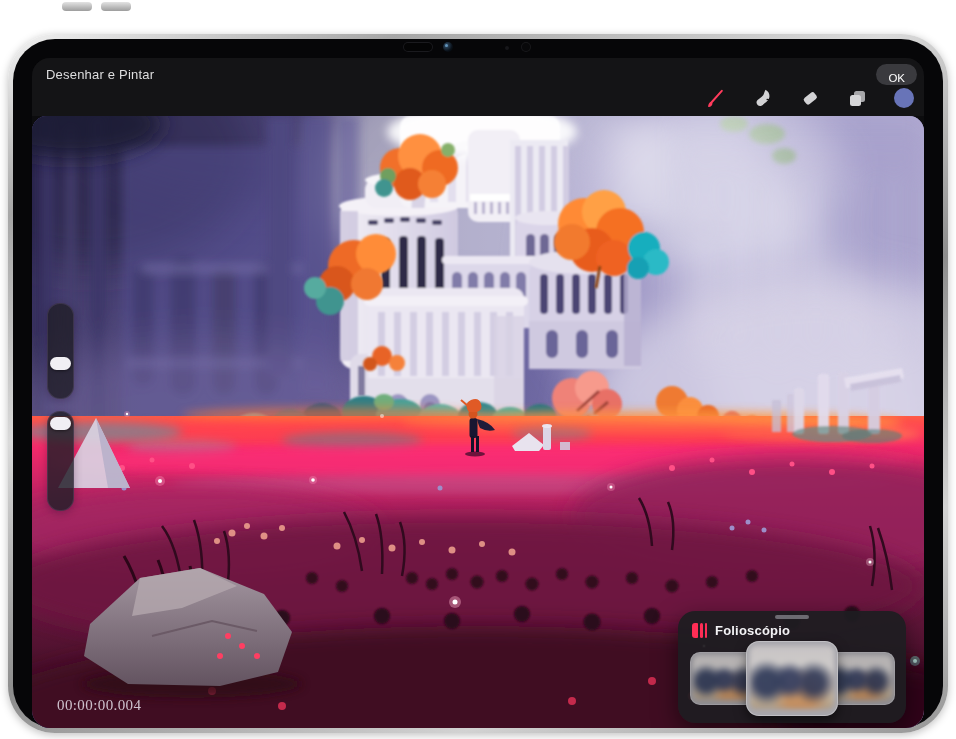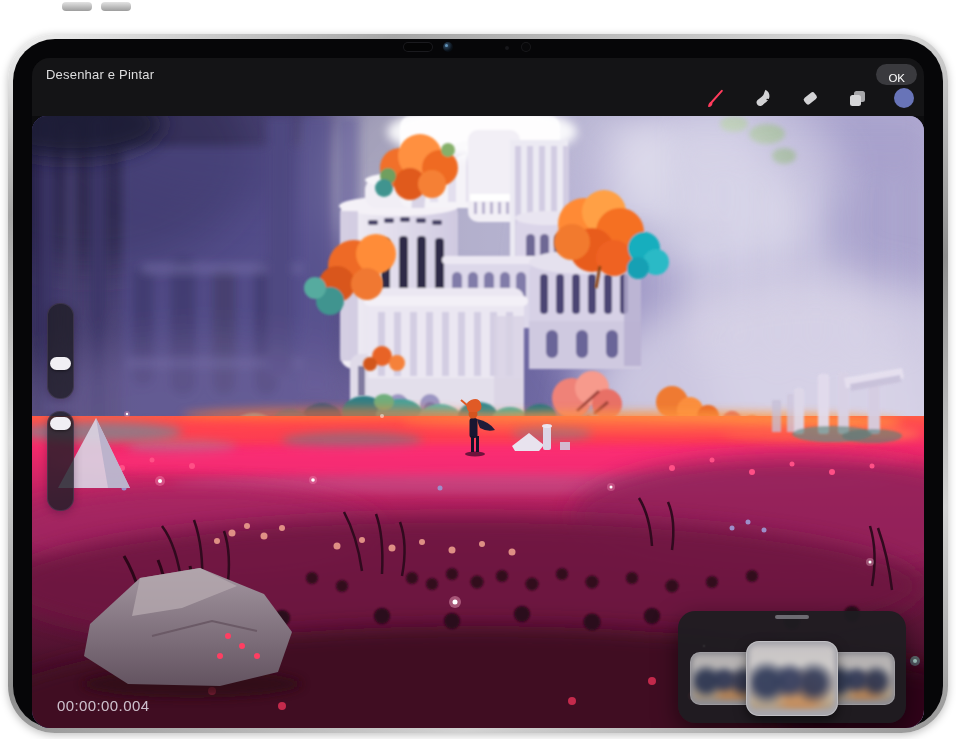--- a/index.html
+++ b/index.html
@@ -42,21 +42,21 @@
   .canvas > svg{position:absolute;left:0;top:0;width:100%;height:100%;display:block;}
 
   .slider{position:absolute;left:15px;width:27px;border-radius:13px;background:rgba(33,31,40,.82);
     box-shadow:inset 0 0 0 1px rgba(155,135,180,.18),0 2px 8px rgba(30,8,35,.3);}
   .slider-size{top:187px;height:96px;}
   .slider-opacity{top:295px;height:100px;}
   .handle{position:absolute;left:3px;width:21px;height:13px;border-radius:7px;background:#f1eff4;box-shadow:0 1px 3px rgba(0,0,0,.45);}
   .slider-size .handle{top:54px;}
   .slider-opacity .handle{top:6px;}
 
-  .timestamp{position:absolute;left:25px;bottom:14px;font-size:15px;color:rgba(236,230,240,.82);letter-spacing:.4px;}
+  .timestamp{position:absolute;left:25px;bottom:14px;font-size:15px;color:rgba(236,230,240,.82);letter-spacing:.4px;font-family:Liberation Serif, serif;}
 
   
   .flipbook{position:absolute;right:18px;bottom:5px;width:228px;height:112px;border-radius:17px;
     background:rgba(30,29,33,.94);box-shadow:0 8px 24px rgba(0,0,0,.5);}
   .fb-grab{width:34px;height:4px;border-radius:2px;background:#7a7980;opacity:.85;margin:4px auto 0;cursor:grab;}
   .fb-head{display:flex;align-items:center;gap:8px;padding-left:14px;margin-top:2px;height:18px;}
   .fb-icon{display:flex;align-items:center;gap:2px;height:15px;}
   .fb-icon i{display:block;background:var(--flip);height:15px;border-radius:1.5px;}
   .fb-icon i:nth-child(1){width:6px;border-radius:3px 1px 1px 3px;}
   .fb-icon i:nth-child(2){width:2.5px;}
@@ -544,20 +544,28 @@
             <div class="handle"></div>
           </div>
           <div class="slider slider-opacity">
             <div class="handle"></div>
           </div>
 
           <div class="timestamp">00:00:00.004</div>
 
           <div class="flipbook">
             <div class="fb-grab"></div>
+            <div class="fb-head">
+              <span class="fb-icon">
+                  <i></i>
+                  <i></i>
+                  <i></i>
+                </span>
+              <span class="fb-title">Folioscópio</span>
+            </div>
             <div class="fb-frames">
               <div class="frame f1">
                   <div class="frame-art"></div>
                 </div>
               <div class="frame f2">
                   <div class="frame-art"></div>
                 </div>
               <div class="frame f3">
                   <div class="frame-art"></div>
                 </div>

